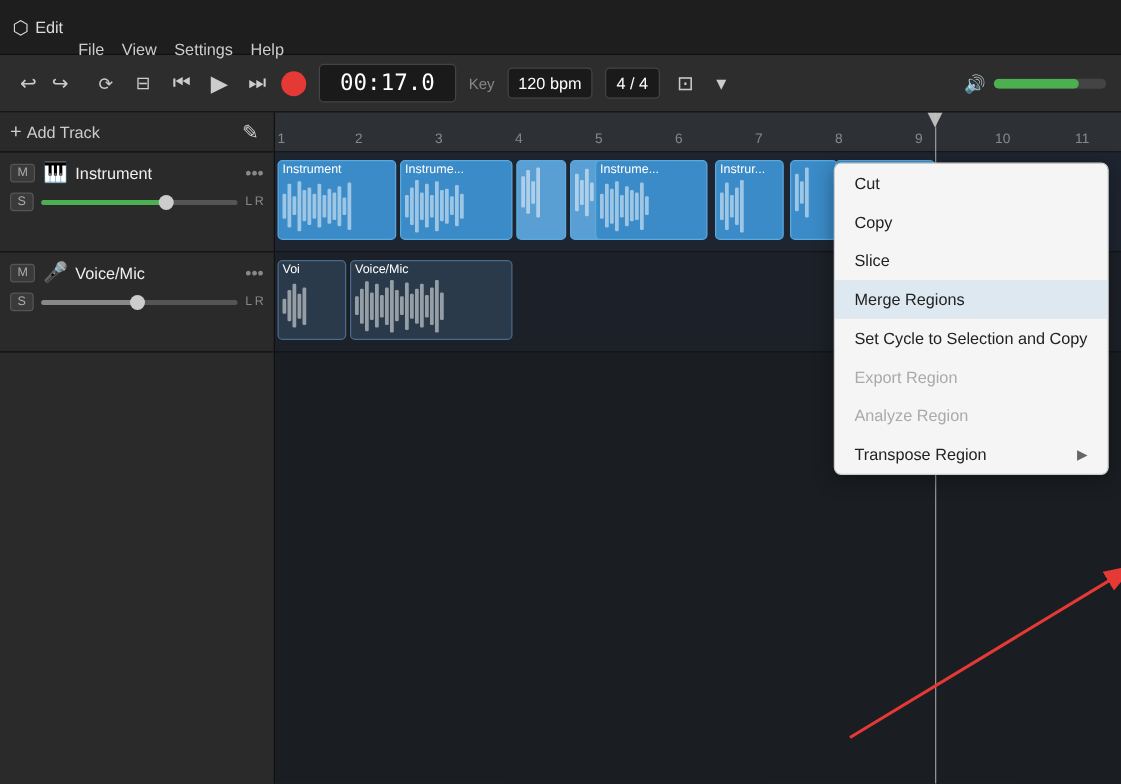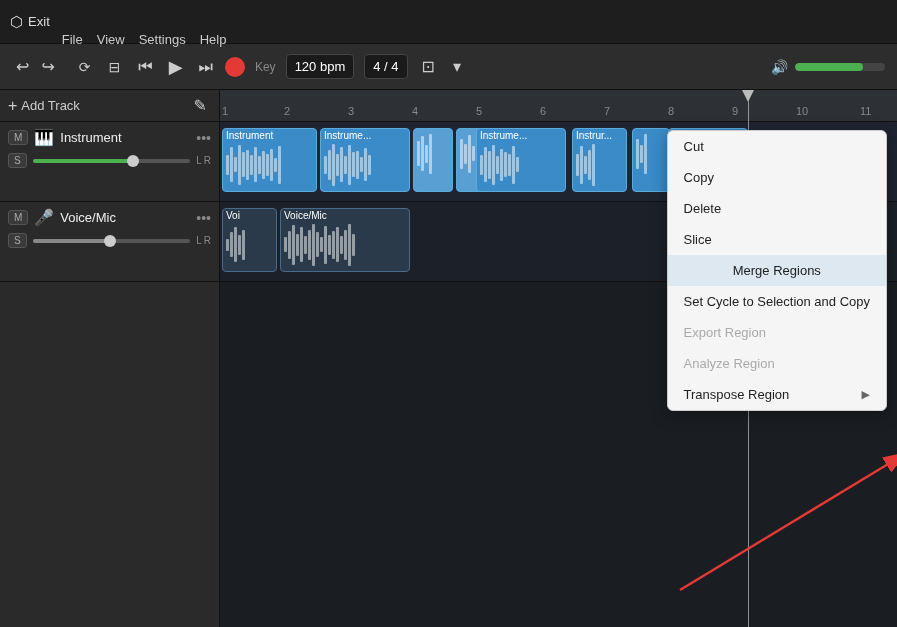--- a/index.html
+++ b/index.html
@@ -333,21 +333,20 @@
       display: flex;
       align-items: center;
       justify-content: space-between;
     }
     .ctx-item.disabled {
       color: #aaa;
       cursor: default;
     }
     .ctx-item.active {
       background: #e0e8f0;
-      justify-content: center;
     }
     .ctx-arrow {
       color: #666;
       font-size: 11px;
     }
 
     
     .red-arrow-overlay {
       position: absolute;
       top: 0;
@@ -358,21 +357,21 @@
       z-index: 50;
     }
   </style>
 </head>
 <body>
 
 <div class="top-bar">
   <div class="top-bar-left">
     <button class="exit-btn">
       <span style="font-size:15px;">⬡</span>
-      <span>Exit</span>
+      <span>Edit</span>
     </button>
     <div class="menu-items">
       <button class="menu-item">File</button>
       <button class="menu-item">View</button>
       <button class="menu-item">Settings</button>
       <button class="menu-item">Help</button>
     </div>
   </div>
 </div>
 
@@ -384,20 +383,21 @@
   <button class="transport-btn loop-btn"><span>⟳</span></button>
   <button class="transport-btn"><span style="font-size:14px;">⊟</span></button>
 
   <div class="transport-controls">
     <button class="transport-btn"><span>⏮</span></button>
     <button class="transport-btn"><span style="font-size:18px;">▶</span></button>
     <button class="transport-btn"><span>⏭</span></button>
     <button class="record-btn"></button>
   </div>
 
+  <div class="time-display">00:17.0</div>
 
   <span class="key-label">Key</span>
   <div class="bpm-display">
     <span>120 bpm</span>
   </div>
   <div class="time-sig">4 / 4</div>
 
   <button class="transport-btn"><span>⊡</span></button>
   <button class="transport-btn"><span>▾</span></button>
 
@@ -649,23 +649,20 @@
 </div>
 
 <div class="context-menu">
   <div class="ctx-item">
     <span>Cut</span>
   </div>
   <div class="ctx-item">
     <span>Copy</span>
   </div>
   <div class="ctx-item">
-    <span>Delete</span>
-  </div>
-  <div class="ctx-item">
     <span>Slice</span>
   </div>
   <div class="ctx-item active" style="background:#dde8f0; font-weight:500;">
     <span>Merge Regions</span>
   </div>
   <div class="ctx-item">
     <span>Set Cycle to Selection and Copy</span>
   </div>
   <div class="ctx-item disabled">
     <span>Export Region</span>

